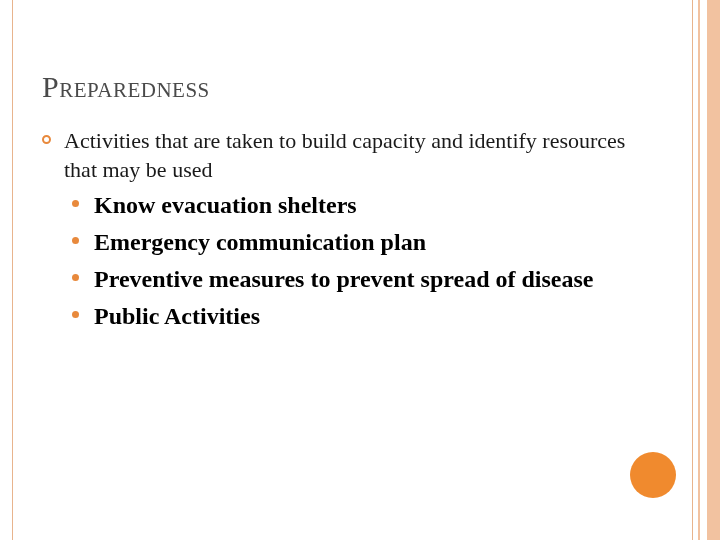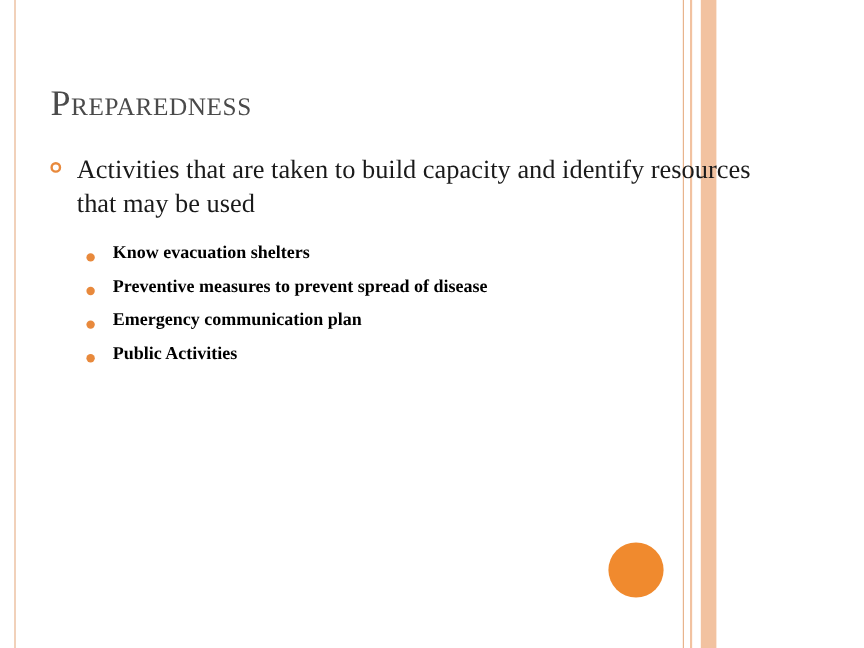--- a/index.html
+++ b/index.html
@@ -8,21 +8,21 @@
   }
   body {
     width: 720px;
     height: 540px;
     background: #ffffff;
     font-family: "Liberation Serif", serif;
     overflow: hidden;
   }
   .slide {
     position: relative;
-    width: 597px;
+    width: 720px;
     height: 540px;
     background: #ffffff;
     box-sizing: border-box;
   }
   
   .left-rule {
     position: absolute;
     left: 12px;
     top: 0;
     width: 1px;
@@ -80,40 +80,40 @@
     left: 42px;
     top: 126px;
     width: 600px;
   }
   .level1 {
     position: relative;
     padding-left: 22px;
     font-size: 22px;
     line-height: 1.32;
     color: #1a1a1a;
-    margin-bottom: 20px;
+    margin-bottom: 9px;
   }
   .level1 .bullet {
     position: absolute;
     left: 0;
     top: 9px;
     width: 9px;
     height: 9px;
     border: 2px solid #e8893c;
     border-radius: 50%;
     box-sizing: border-box;
   }
   .sub-list {
     margin-top: 6px;
     padding-left: 30px;
   }
   .level2 {
     position: relative;
     padding-left: 22px;
-    font-size: 15px;
+    font-size: 24px;
     font-weight: bold;
     line-height: 1.0;
     color: #000000;
     margin-bottom: 13px;
   }
   .level2 .bullet2 {
     position: absolute;
     left: 0;
     top: 7px;
     width: 7px;
@@ -152,25 +152,25 @@
       <span>Activities that are taken to build capacity and identify resources that may be used</span>
     </div>
 
     <div class="sub-list">
       <div class="level2">
         <span class="bullet2"></span>
         <span>Know evacuation shelters</span>
       </div>
       <div class="level2">
         <span class="bullet2"></span>
-        <span>Preventive measures to prevent spread of disease</span>
+        <span>Emergency communication plan</span>
       </div>
       <div class="level2">
         <span class="bullet2"></span>
-        <span>Emergency communication plan</span>
+        <span>Preventive measures to prevent spread of disease</span>
       </div>
       <div class="level2">
         <span class="bullet2"></span>
         <span>Public Activities</span>
       </div>
     </div>
 
   </div>
 
   <div class="circle-deco"></div>

